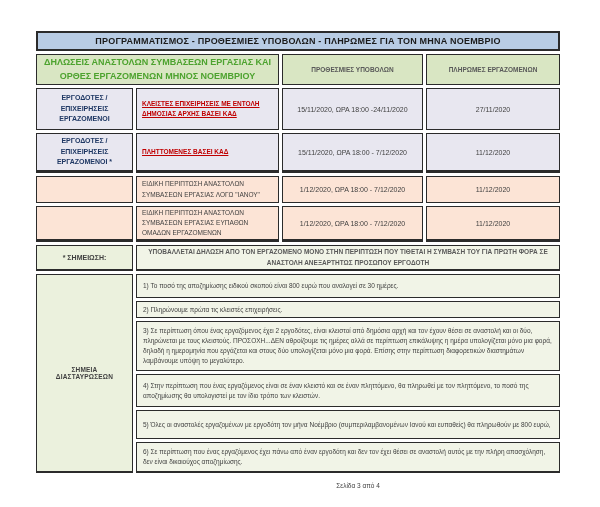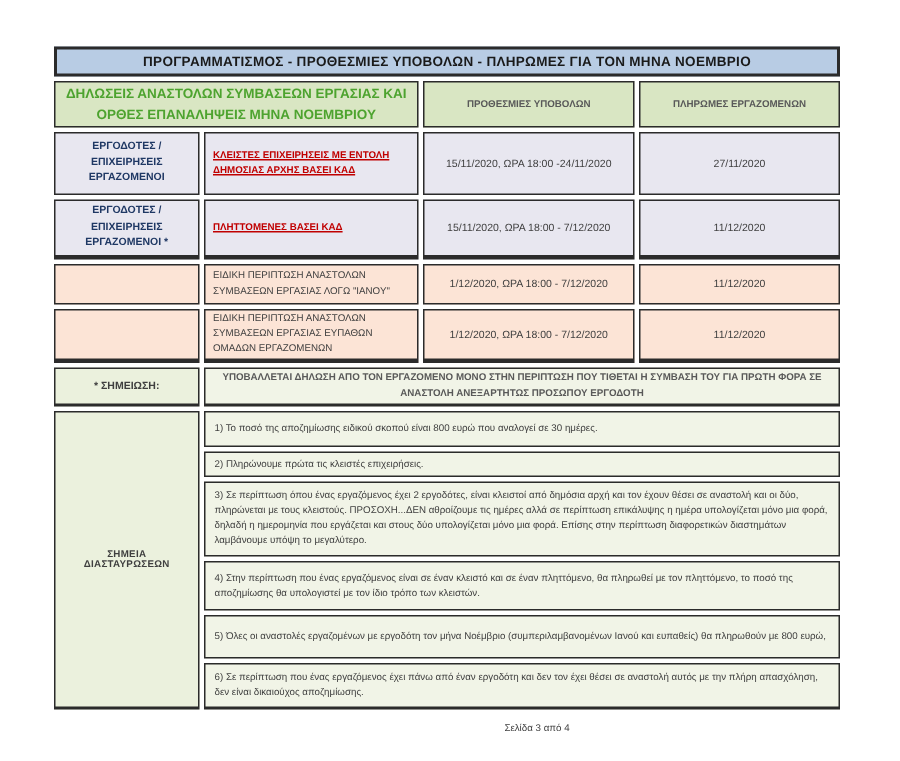--- a/index.html
+++ b/index.html
@@ -46,21 +46,21 @@
         <col style="width:141px">
         <col style="width:134px">
     </colgroup>
 
     <tbody>
         <tr class="h-title">
       <td colspan="4" class="bg-blue t-title">ΠΡΟΓΡΑΜΜΑΤΙΣΜΟΣ - ΠΡΟΘΕΣΜΙΕΣ ΥΠΟΒΟΛΩΝ - ΠΛΗΡΩΜΕΣ ΓΙΑ ΤΟΝ ΜΗΝΑ ΝΟΕΜΒΡΙΟ</td>
     </tr>
 
     <tr class="h-head">
-      <td colspan="2" class="bg-green t-green">ΔΗΛΩΣΕΙΣ ΑΝΑΣΤΟΛΩΝ ΣΥΜΒΑΣΕΩΝ ΕΡΓΑΣΙΑΣ  ΚΑΙ ΟΡΘΕΣ ΕΠΑΝΑΛΗΨΕΙΣ ΜΗΝΑ ΝΟΕΜΒΡΙΟΥ</td>
+      <td colspan="2" class="bg-green t-green">ΔΗΛΩΣΕΙΣ ΑΝΑΣΤΟΛΩΝ ΣΥΜΒΑΣΕΩΝ ΕΡΓΑΣΙΑΣ  ΚΑΙ ΟΡΘΕΣ ΕΡΓΑΖΟΜΕΝΩΝ ΜΗΝΟΣ ΝΟΕΜΒΡΙΟΥ</td>
       <td class="bg-green t-subhead">ΠΡΟΘΕΣΜΙΕΣ ΥΠΟΒΟΛΩΝ</td>
       <td class="bg-green t-subhead">ΠΛΗΡΩΜΕΣ ΕΡΓΑΖΟΜΕΝΩΝ</td>
     </tr>
 
     <tr class="h-r1">
       <td class="bg-lav t-who">ΕΡΓΟΔΟΤΕΣ / ΕΠΙΧΕΙΡΗΣΕΙΣ ΕΡΓΑΖΟΜΕΝΟΙ</td>
       <td class="bg-lav t-red">ΚΛΕΙΣΤΕΣ ΕΠΙΧΕΙΡΗΣΕΙΣ ΜΕ ΕΝΤΟΛΗ ΔΗΜΟΣΙΑΣ ΑΡΧΗΣ ΒΑΣΕΙ ΚΑΔ</td>
       <td class="bg-lav t-date">15/11/2020, ΩΡΑ 18:00 -24/11/2020</td>
       <td class="bg-lav t-date">27/11/2020</td>
     </tr>

